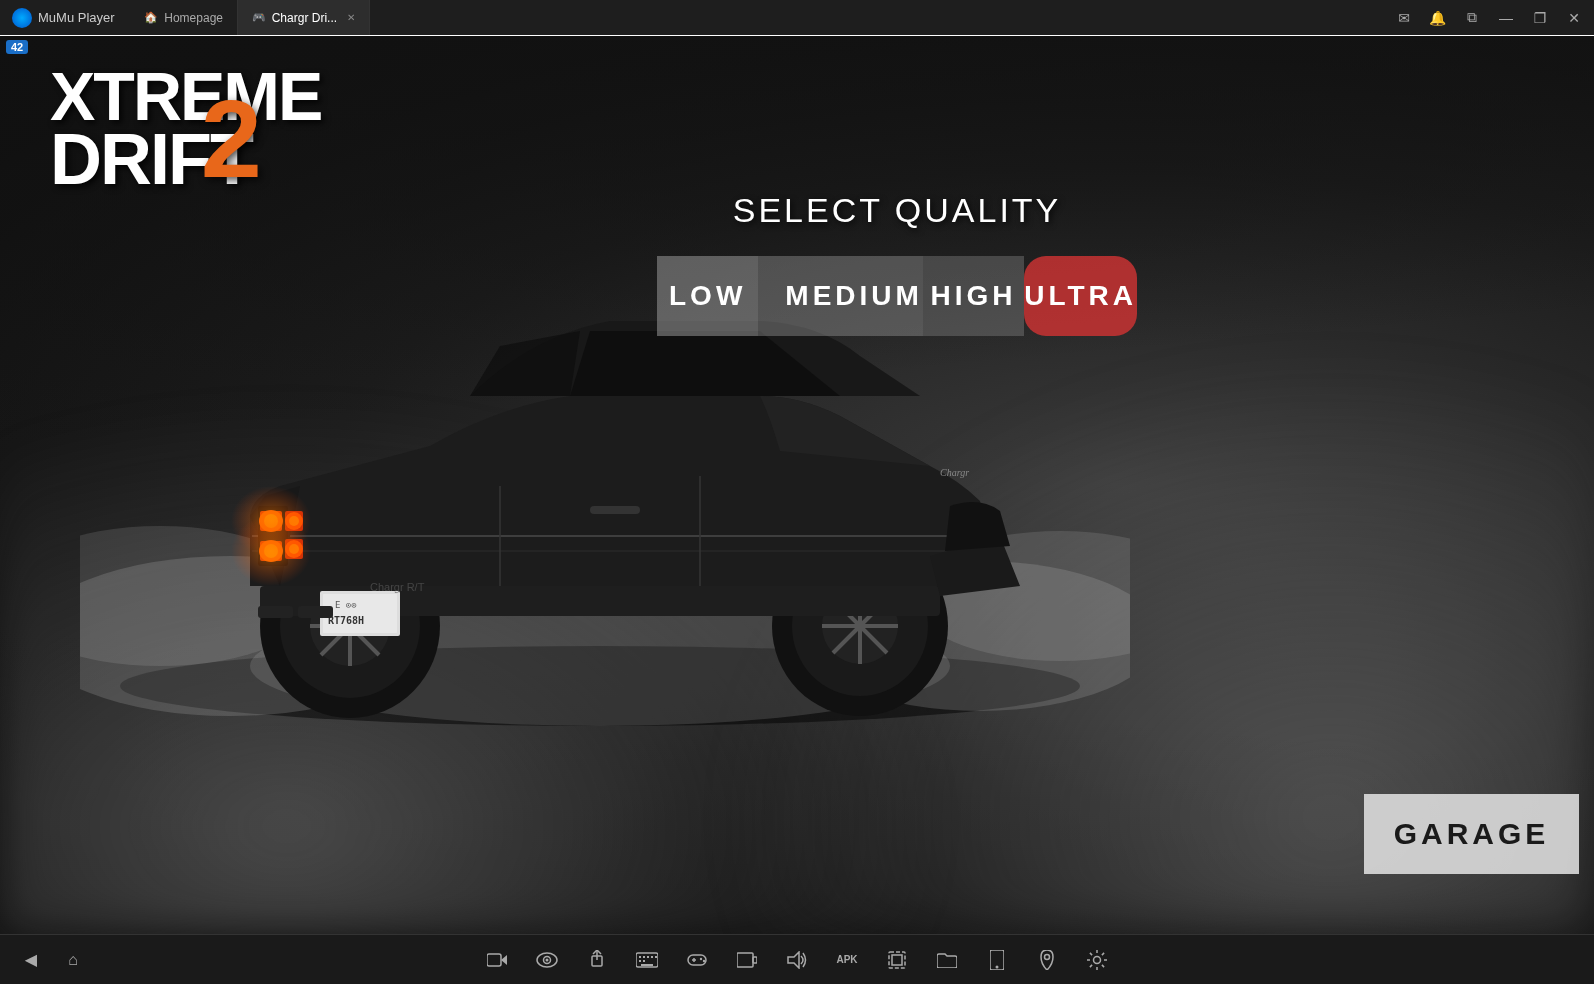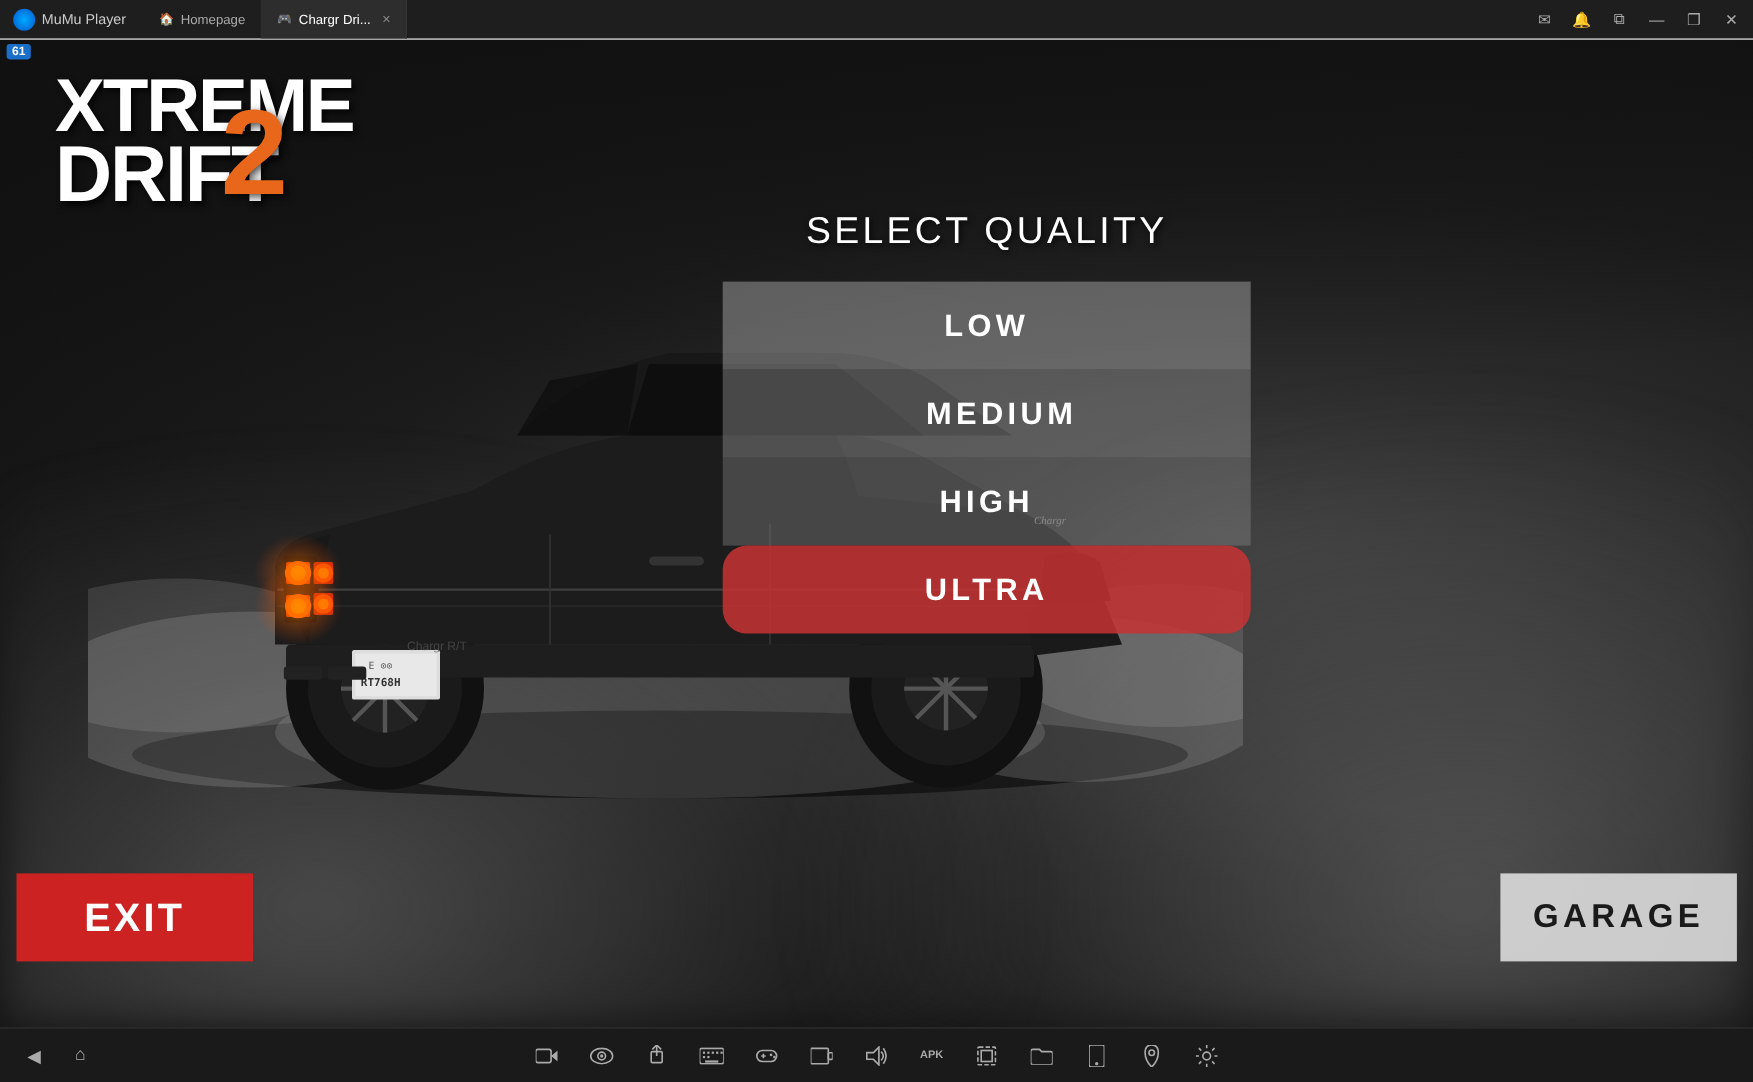--- a/index.html
+++ b/index.html
@@ -232,21 +232,21 @@
     }
 
     
     #quality-buttons {
       position: absolute;
       top: 220px;
       left: 50%;
       transform: translateX(-50%);
       width: 480px;
       display: flex;
-      flex-direction: column;
+      flex-direction: row;
       gap: 0;
       z-index: 50;
       margin-left: 100px;
     }
 
     .quality-btn {
       width: 100%;
       height: 80px;
       display: flex;
       align-items: center;
@@ -406,21 +406,21 @@
   <div id="titlebar-controls">
     <div class="title-btn">✉</div>
     <div class="title-btn">🔔</div>
     <div class="title-btn">⧉</div>
     <div class="title-btn">—</div>
     <div class="title-btn">❐</div>
     <div class="title-btn close">✕</div>
   </div>
 </div>
 
-<div id="fps-badge">61</div>
+<div id="fps-badge">42</div>
 
 <div id="game-area">
 
   <div id="game-bg"></div>
   <div id="bg-streaks"></div>
 
   <div id="smoke-left"></div>
   <div id="smoke-right"></div>
 
   <svg id="car-svg" viewBox="0 0 1050 570" xmlns="http://www.w3.org/2000/svg">
@@ -531,23 +531,20 @@
 
   <div id="select-quality">SELECT QUALITY</div>
 
   <div id="quality-buttons">
     <div class="quality-btn low">LOW</div>
     <div class="quality-btn medium">MEDIUM</div>
     <div class="quality-btn high">HIGH</div>
     <div class="quality-btn ultra">ULTRA</div>
   </div>
 
-  <div id="exit-btn">
-    <span>EXIT</span>
-  </div>
 
   <div id="garage-btn">
     <span>GARAGE</span>
   </div>
 
 </div>
 
 <div id="taskbar">
   <div id="taskbar-left">
     <div class="tb-icon">◀</div>

